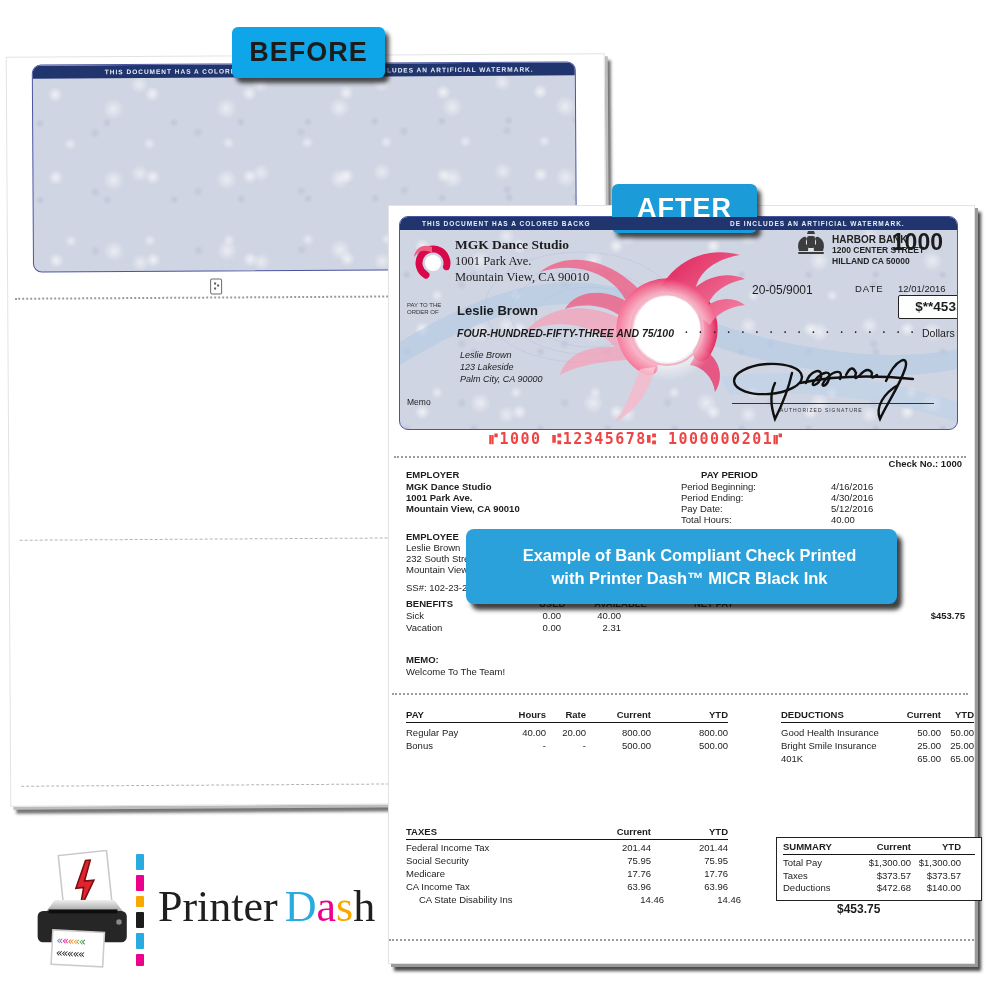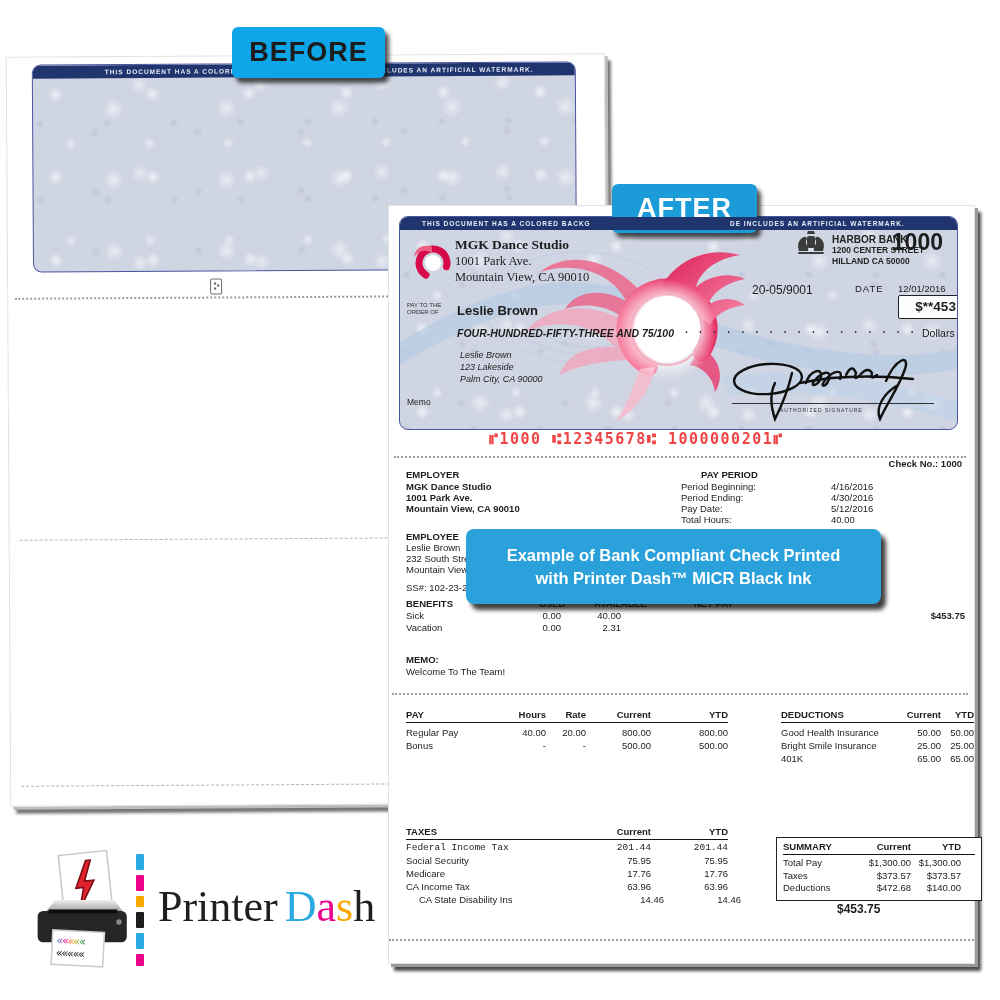--- a/index.html
+++ b/index.html
@@ -35,21 +35,21 @@
   
   .taglabel{position:absolute;display:flex;align-items:center;justify-content:center;
     font-weight:bold;font-size:27px;letter-spacing:1px;border-radius:6px;
     box-shadow:4px 5px 4px rgba(20,20,20,.75);}
   .lbl-before{left:232px;top:27px;width:153px;height:51px;background:#0ea5e9;color:#1c1c1c;}
   .lbl-after{left:612px;top:184px;width:145px;height:49px;background:#1b9cd9;color:#fff;}
   
   .overlay{position:absolute;left:77px;top:323px;width:415px;height:75px;background:#2aa1db;
     border-radius:8px;box-shadow:5px 6px 4px rgba(18,18,18,.8);z-index:6;
     display:flex;flex-direction:column;align-items:center;justify-content:center;
-    color:#fff;font-weight:bold;font-size:16.5px;line-height:23px;text-align:center;}
+    color:#fff;font-weight:bold;font-size:16.5px;line-height:23px;text-align:center;padding-left:16px;}
   
   .serif{font-family:"Liberation Serif",serif;}
   .chk-t{position:absolute;white-space:nowrap;z-index:2;}
   .amountbox{position:absolute;left:498px;top:78px;width:92px;height:22px;background:rgba(255,255,255,.96);
     border:1.5px solid #222;border-radius:2px;text-align:center;line-height:22px;
     font-weight:bold;font-size:13.5px;z-index:2;}
   .micr{position:absolute;left:100px;top:224px;font-family:"DejaVu Sans Mono",monospace;
     font-weight:bold;font-size:15px;letter-spacing:1.5px;color:#ef4444;}
   
   .grid{position:absolute;display:grid;font-size:9.5px;white-space:nowrap;}
@@ -281,21 +281,21 @@
       <span>401K</span>
         <span class="r">65.00</span>
         <span class="r">65.00</span>
     </div>
 
     <div class="grid g3t b hline" style="left:17px;top:620px;">
       <span>TAXES</span>
         <span class="r">Current</span>
         <span class="r">YTD</span>
     </div>
-    <div class="grid g3t row12" style="left:17px;top:636px;font-family:Liberation Mono, monospace;">
+    <div class="grid g3t row12" style="left:17px;top:636px;">
       <span>Federal Income Tax</span>
         <span class="r">201.44</span>
         <span class="r">201.44</span>
     </div>
     <div class="grid g3t row12" style="left:17px;top:649px;">
       <span>Social Security</span>
         <span class="r">75.95</span>
         <span class="r">75.95</span>
     </div>
     <div class="grid g3t row12" style="left:17px;top:662px;">

